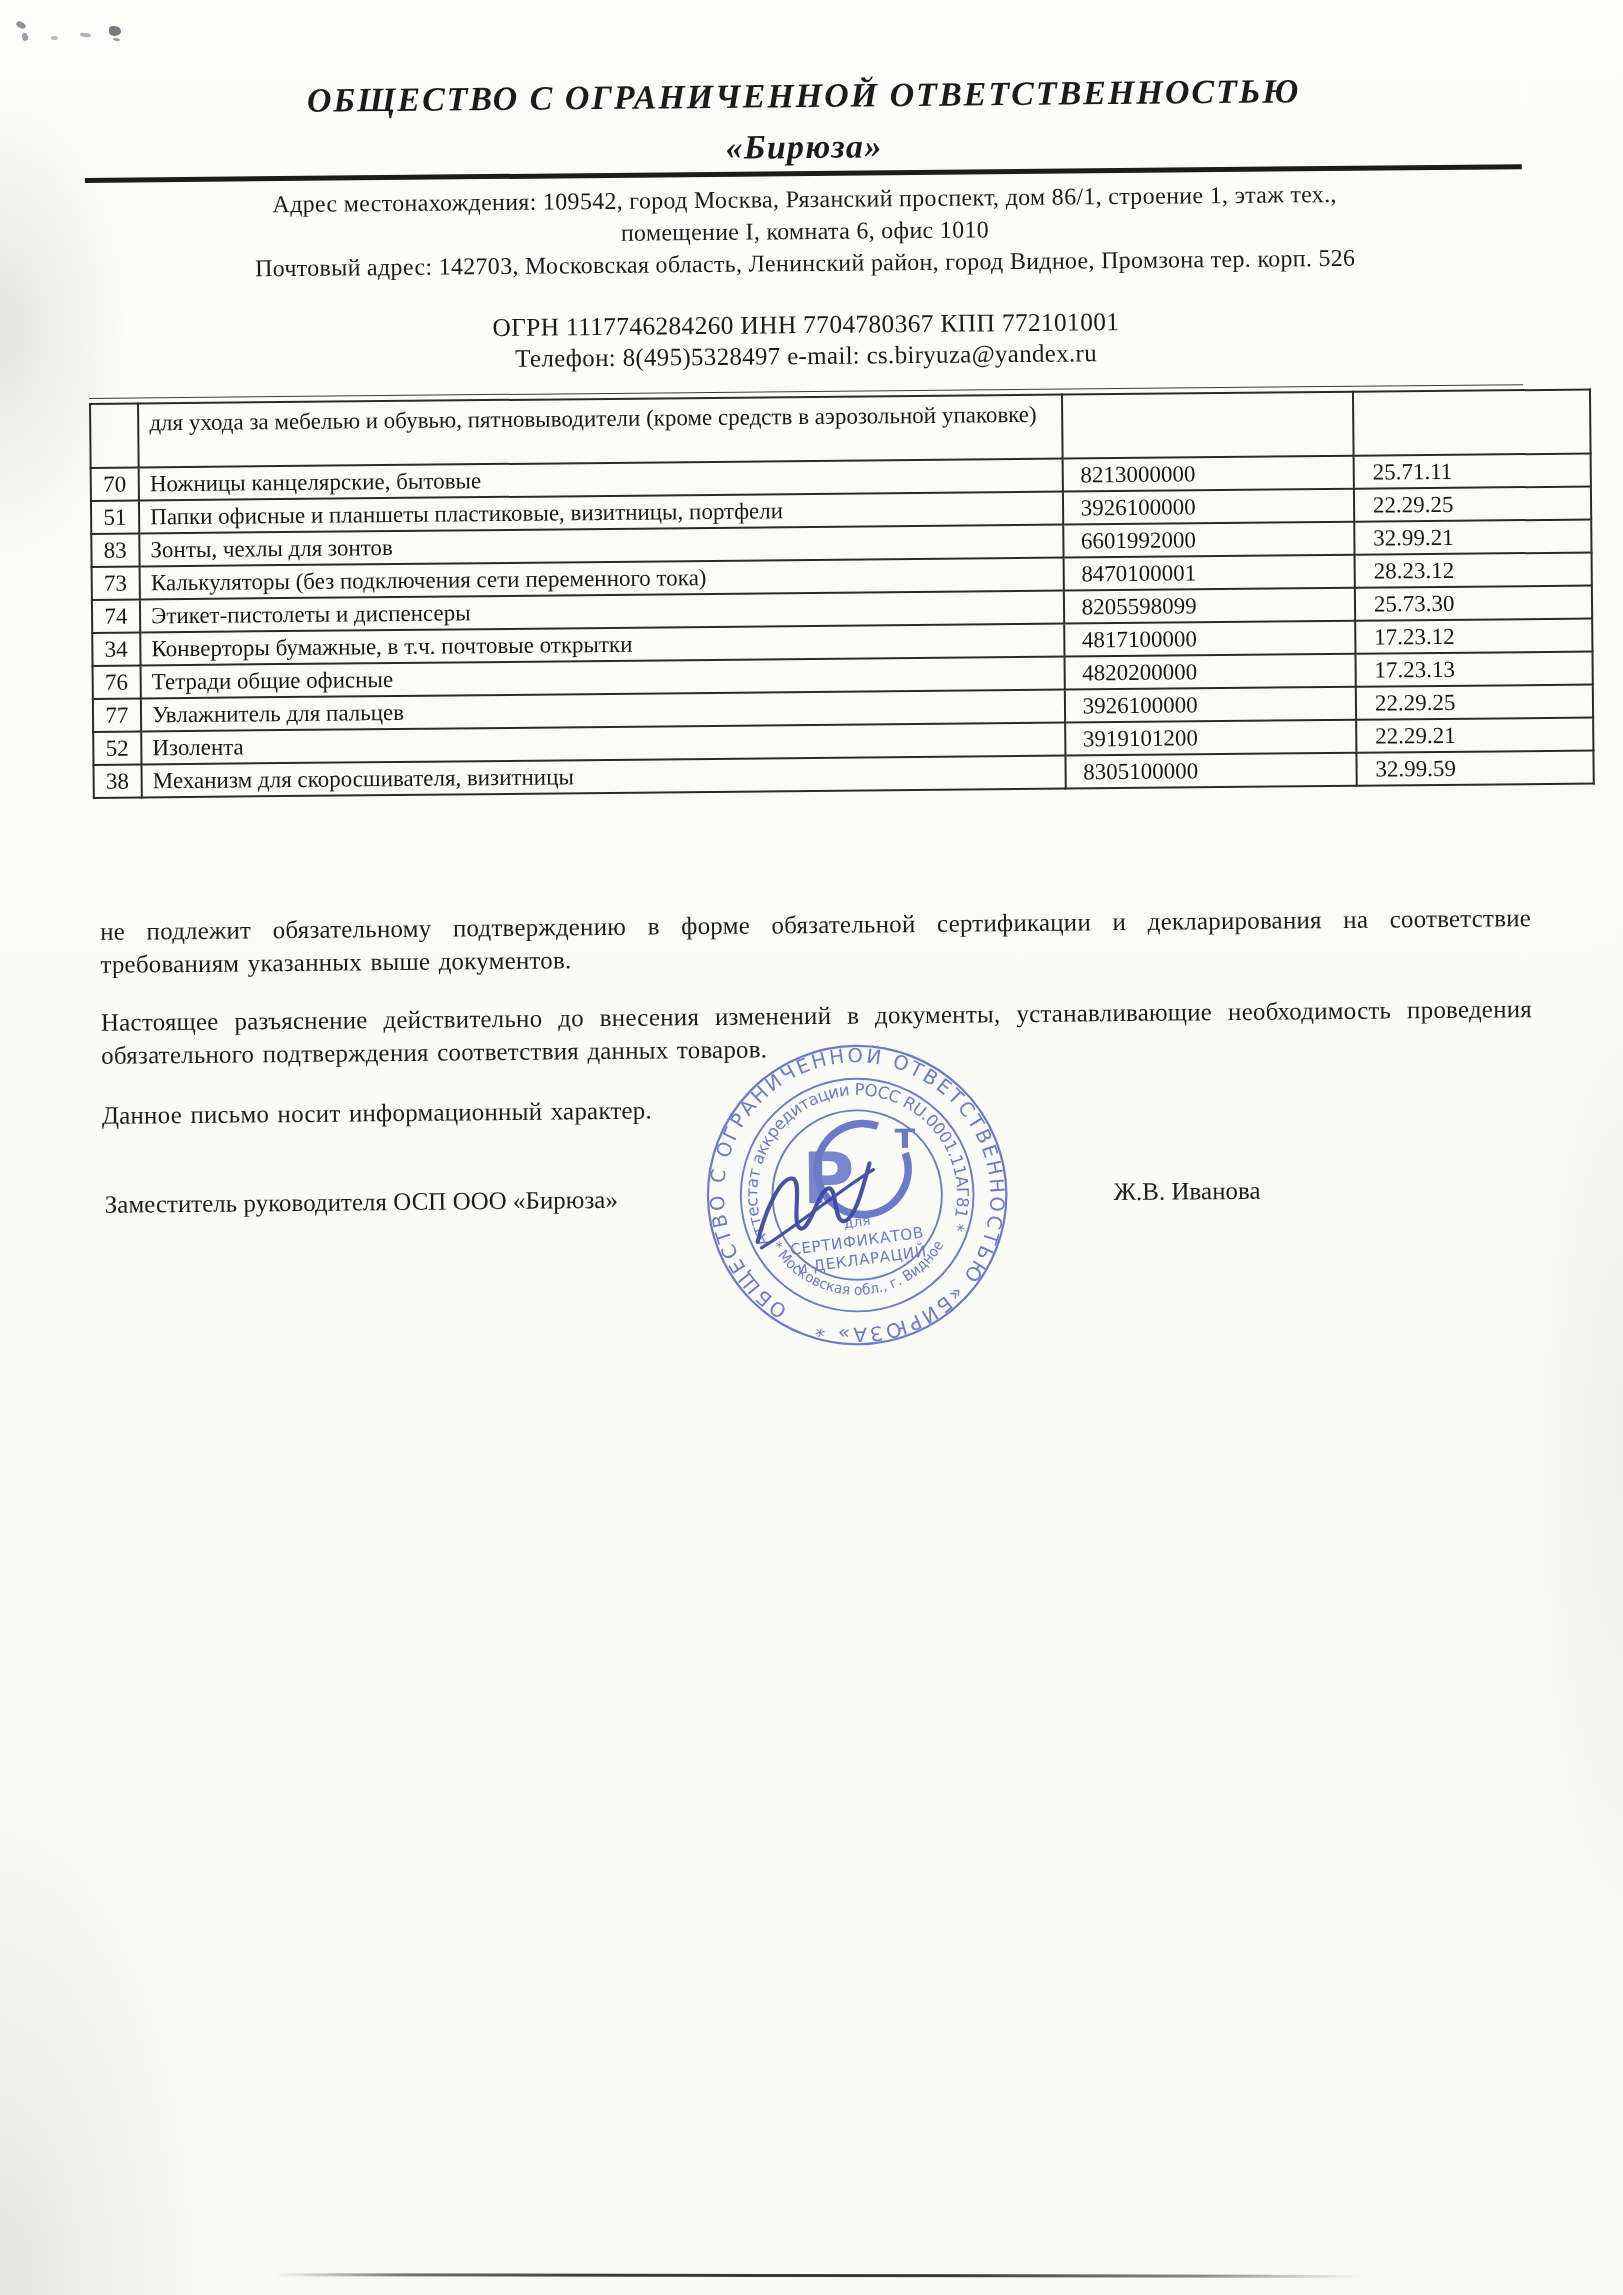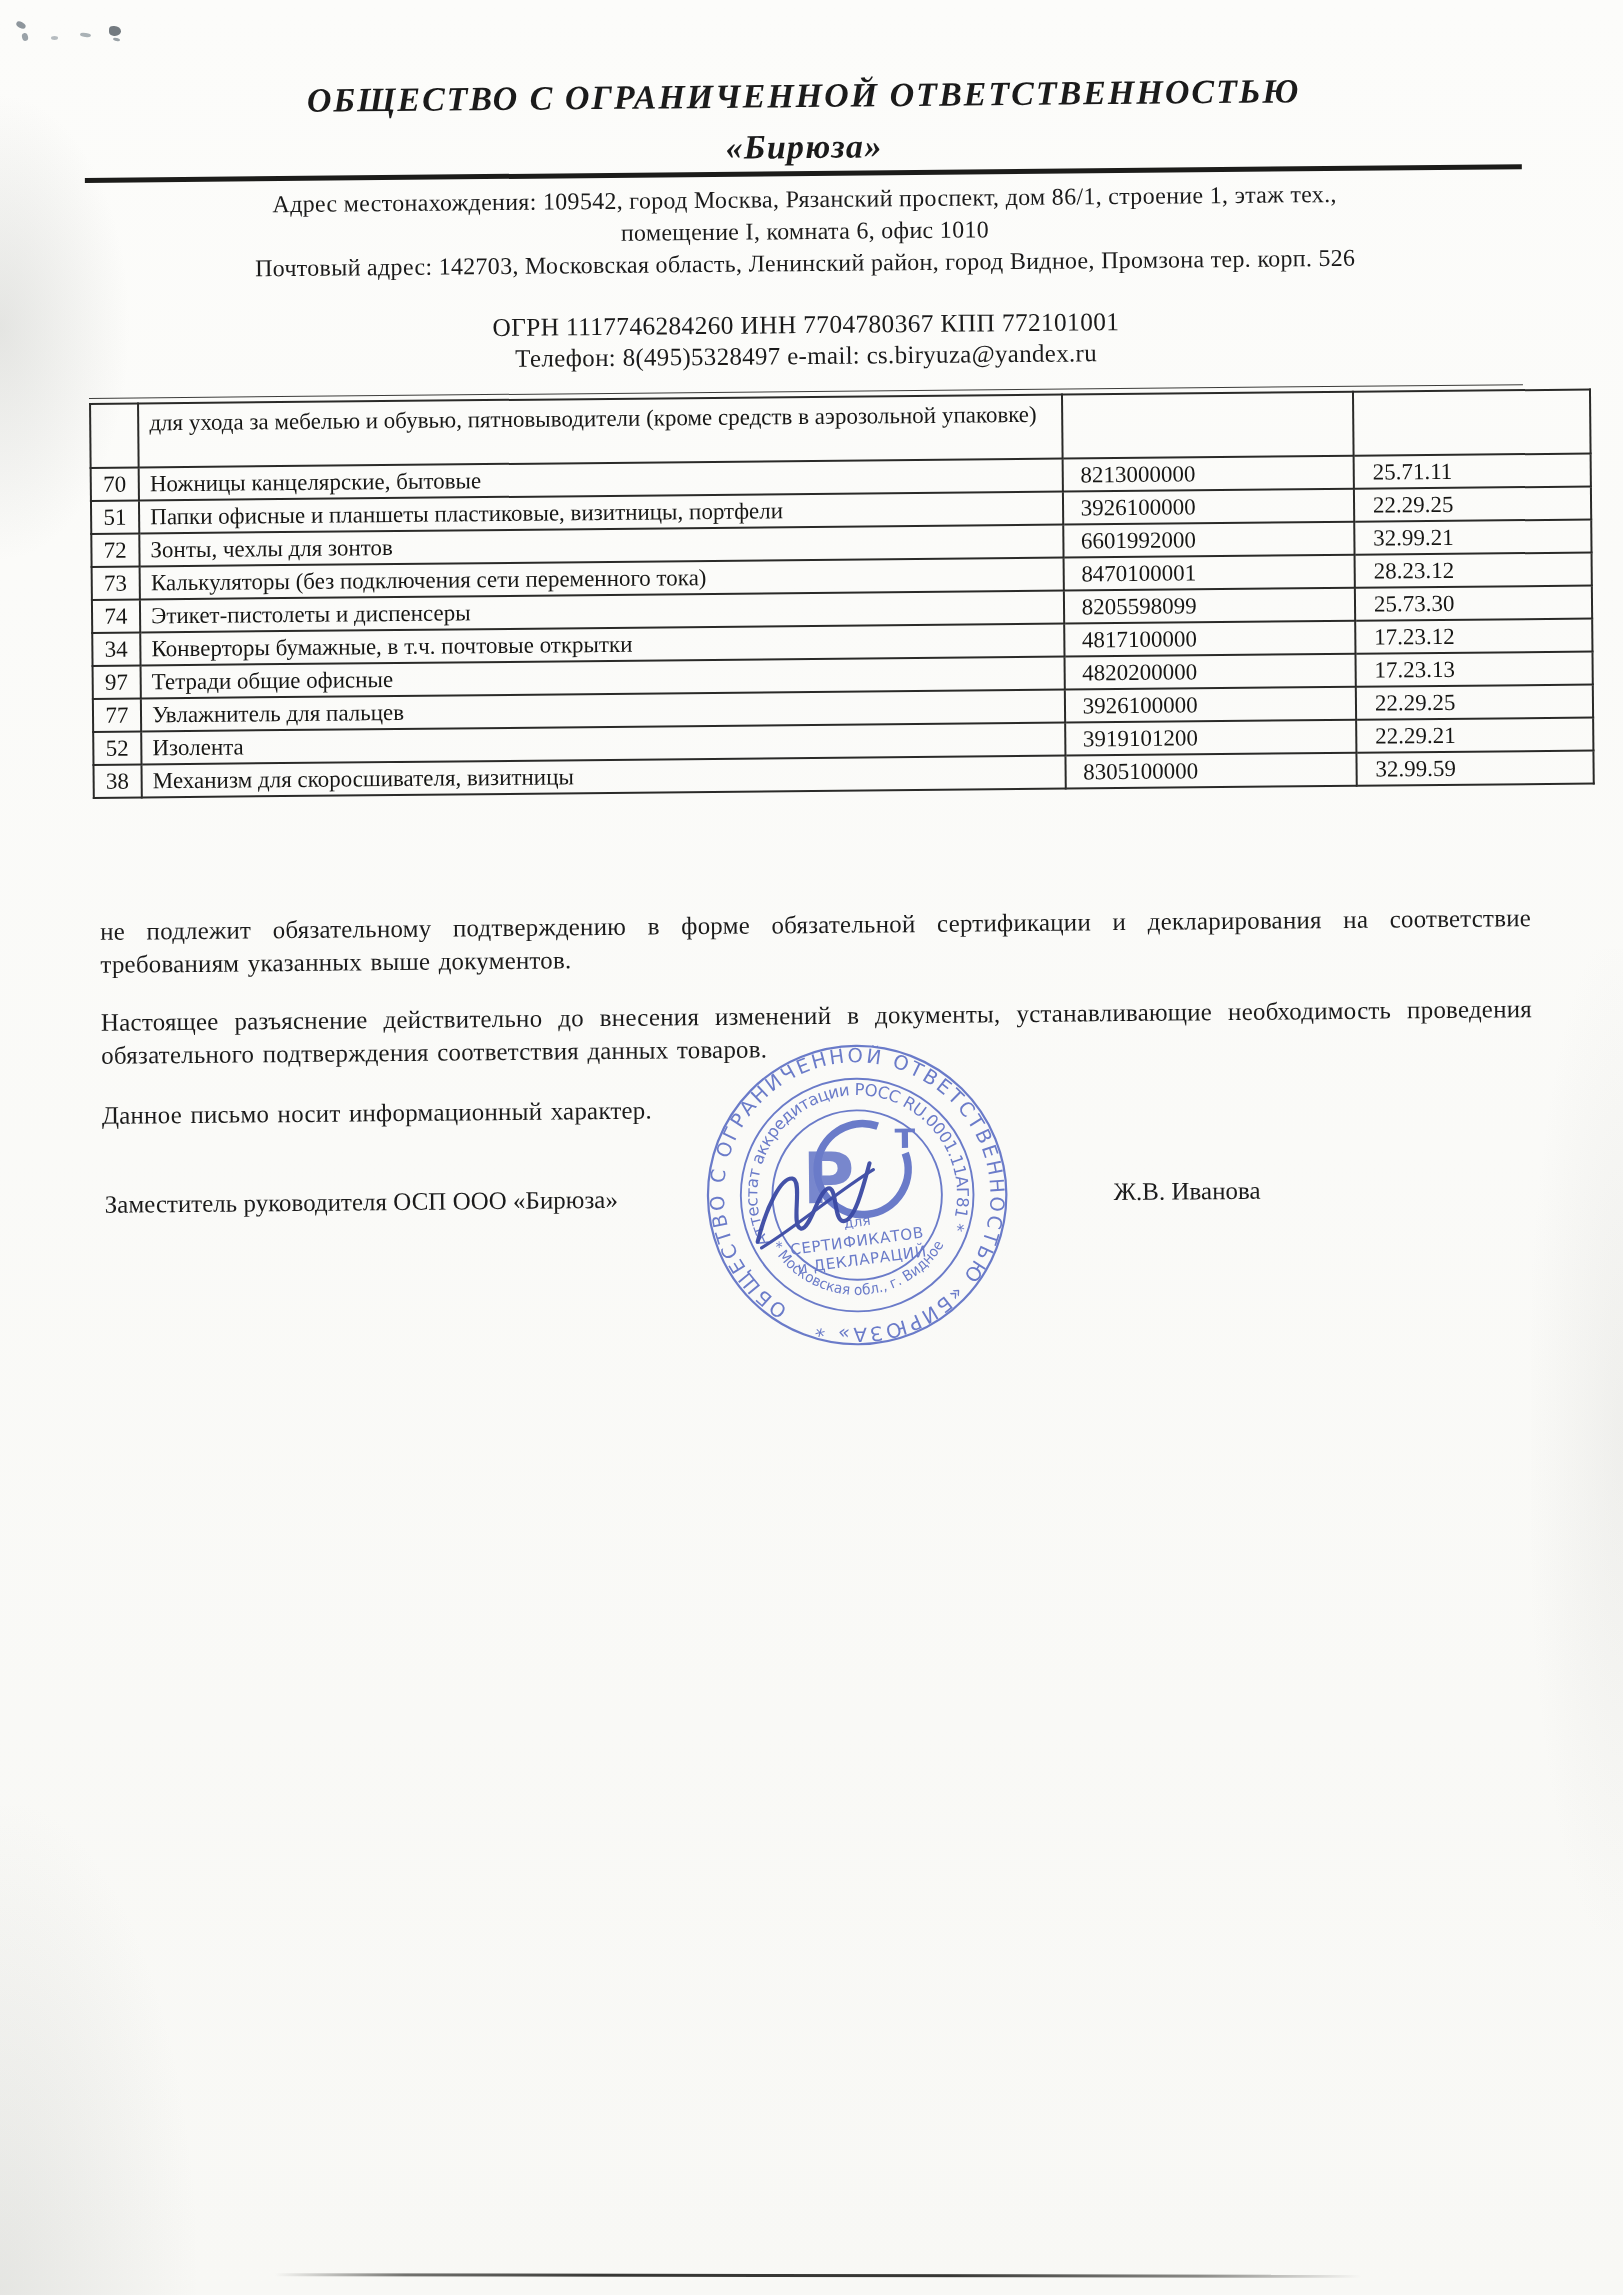--- a/index.html
+++ b/index.html
@@ -119,21 +119,21 @@
         <td class="c-code">8213000000</td>
         <td class="c-okpd">25.71.11</td>
       </tr>
       <tr class="r">
         <td class="c-num">51</td>
         <td class="c-desc">Папки офисные и планшеты пластиковые, визитницы, портфели</td>
         <td class="c-code">3926100000</td>
         <td class="c-okpd">22.29.25</td>
       </tr>
       <tr class="r">
-        <td class="c-num">72</td>
+        <td class="c-num">83</td>
         <td class="c-desc">Зонты, чехлы для зонтов</td>
         <td class="c-code">6601992000</td>
         <td class="c-okpd">32.99.21</td>
       </tr>
       <tr class="r">
         <td class="c-num">73</td>
         <td class="c-desc">Калькуляторы (без подключения сети переменного тока)</td>
         <td class="c-code">8470100001</td>
         <td class="c-okpd">28.23.12</td>
       </tr>
@@ -143,21 +143,21 @@
         <td class="c-code">8205598099</td>
         <td class="c-okpd">25.73.30</td>
       </tr>
       <tr class="r">
         <td class="c-num">34</td>
         <td class="c-desc">Конверторы бумажные, в т.ч. почтовые открытки</td>
         <td class="c-code">4817100000</td>
         <td class="c-okpd">17.23.12</td>
       </tr>
       <tr class="r">
-        <td class="c-num">97</td>
+        <td class="c-num">76</td>
         <td class="c-desc">Тетради общие офисные</td>
         <td class="c-code">4820200000</td>
         <td class="c-okpd">17.23.13</td>
       </tr>
       <tr class="r">
         <td class="c-num">77</td>
         <td class="c-desc">Увлажнитель для пальцев</td>
         <td class="c-code">3926100000</td>
         <td class="c-okpd">22.29.25</td>
       </tr>

